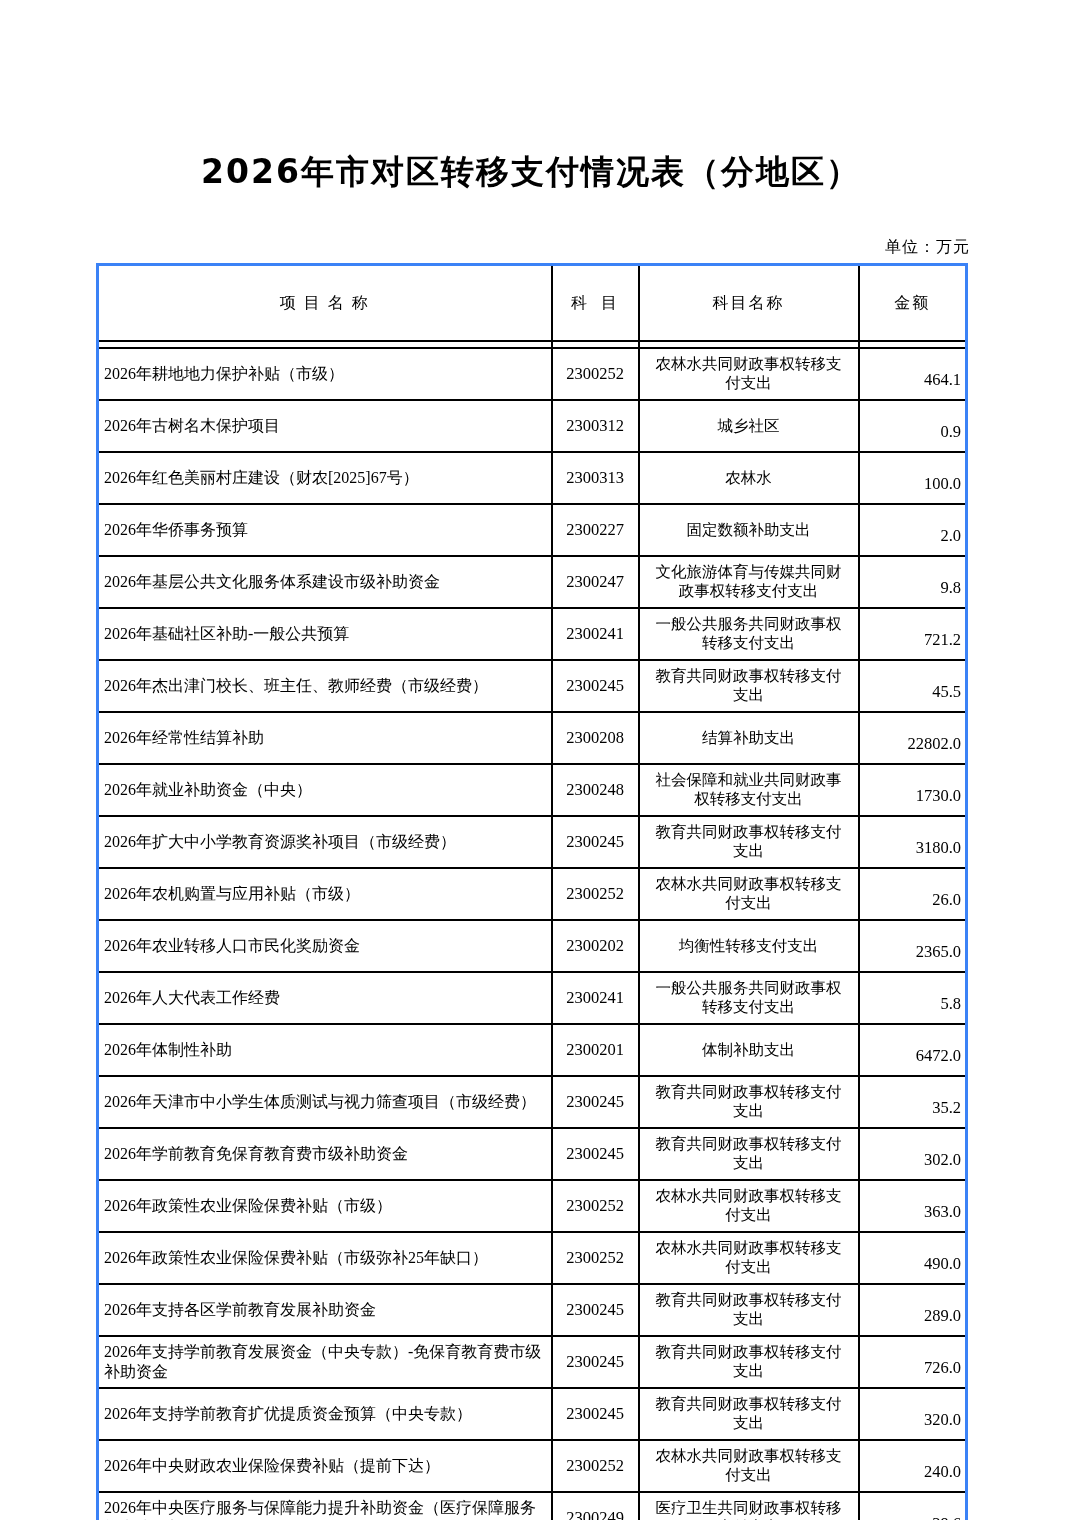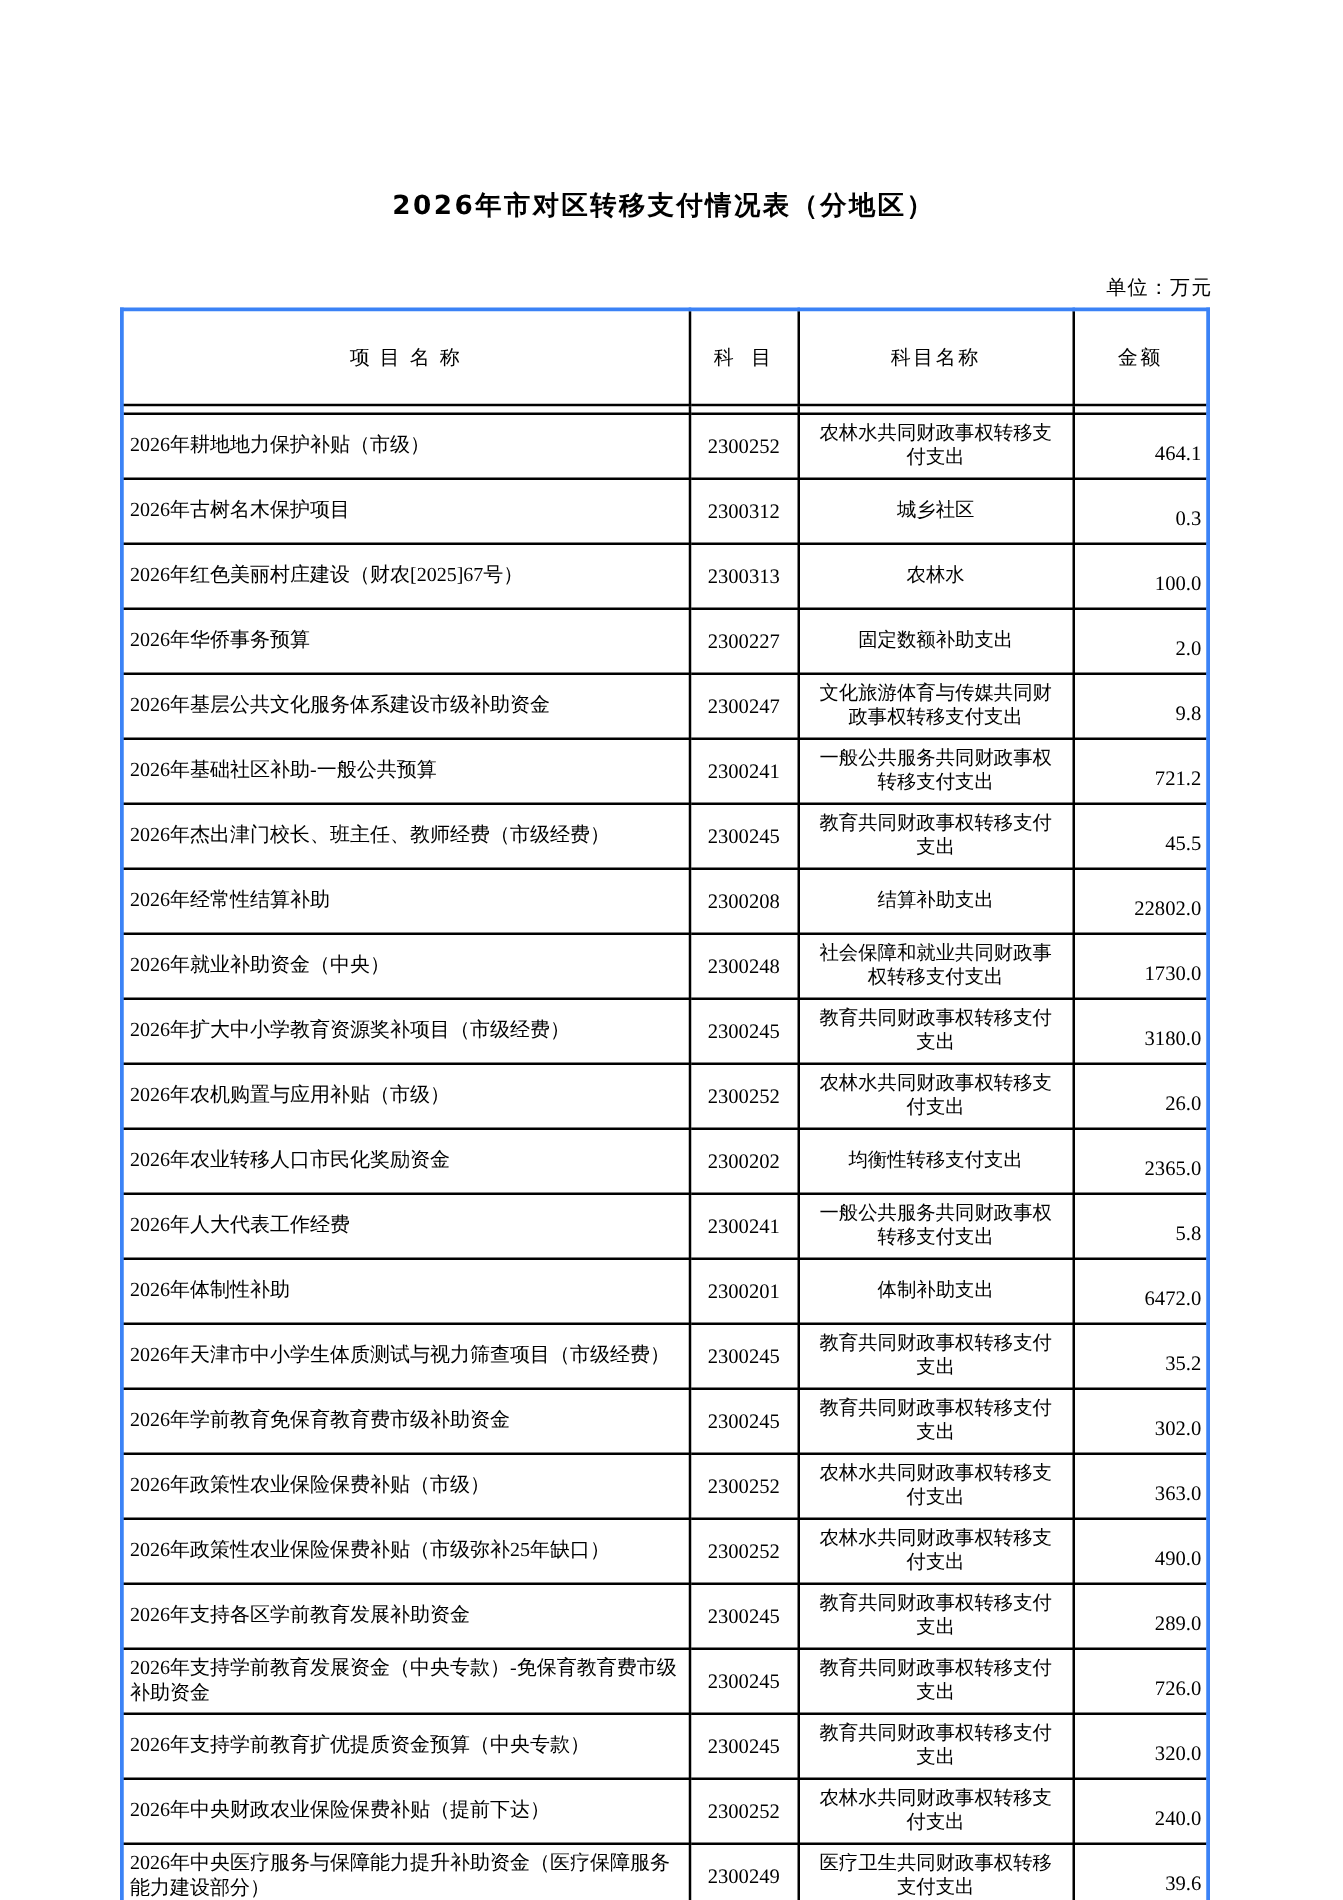--- a/index.html
+++ b/index.html
@@ -17,21 +17,21 @@
   }
   .page {
     width: 1074px;
     height: 1520px;
   }
   .doc-title {
     margin: 150px 12px 0 0;
     text-align: center;
     font-family: "DejaVu Sans", "Liberation Sans", sans-serif;
     font-weight: bold;
-    font-size: 21px;
+    font-size: 33px;
     letter-spacing: 2px;
   }
   .unit-label {
     width: 869px;
     margin: 42px 0 5px 101px;
     text-align: right;
     font-size: 16px;
     letter-spacing: 1px;
   }
   table.payment-table {
@@ -126,21 +126,21 @@
     <td class="c-name">2026年耕地地力保护补贴（市级）</td>
     <td class="c-code">2300252</td>
     <td class="c-subject">农林水共同财政事权转移支付支出</td>
     <td class="c-amount">464.1</td>
   </tr>
 
   <tr class="data-row">
     <td class="c-name">2026年古树名木保护项目</td>
     <td class="c-code">2300312</td>
     <td class="c-subject">城乡社区</td>
-    <td class="c-amount">0.3</td>
+    <td class="c-amount">0.9</td>
   </tr>
 
   <tr class="data-row">
     <td class="c-name">2026年红色美丽村庄建设（财农[2025]67号）</td>
     <td class="c-code">2300313</td>
     <td class="c-subject">农林水</td>
     <td class="c-amount">100.0</td>
   </tr>
 
   <tr class="data-row">

